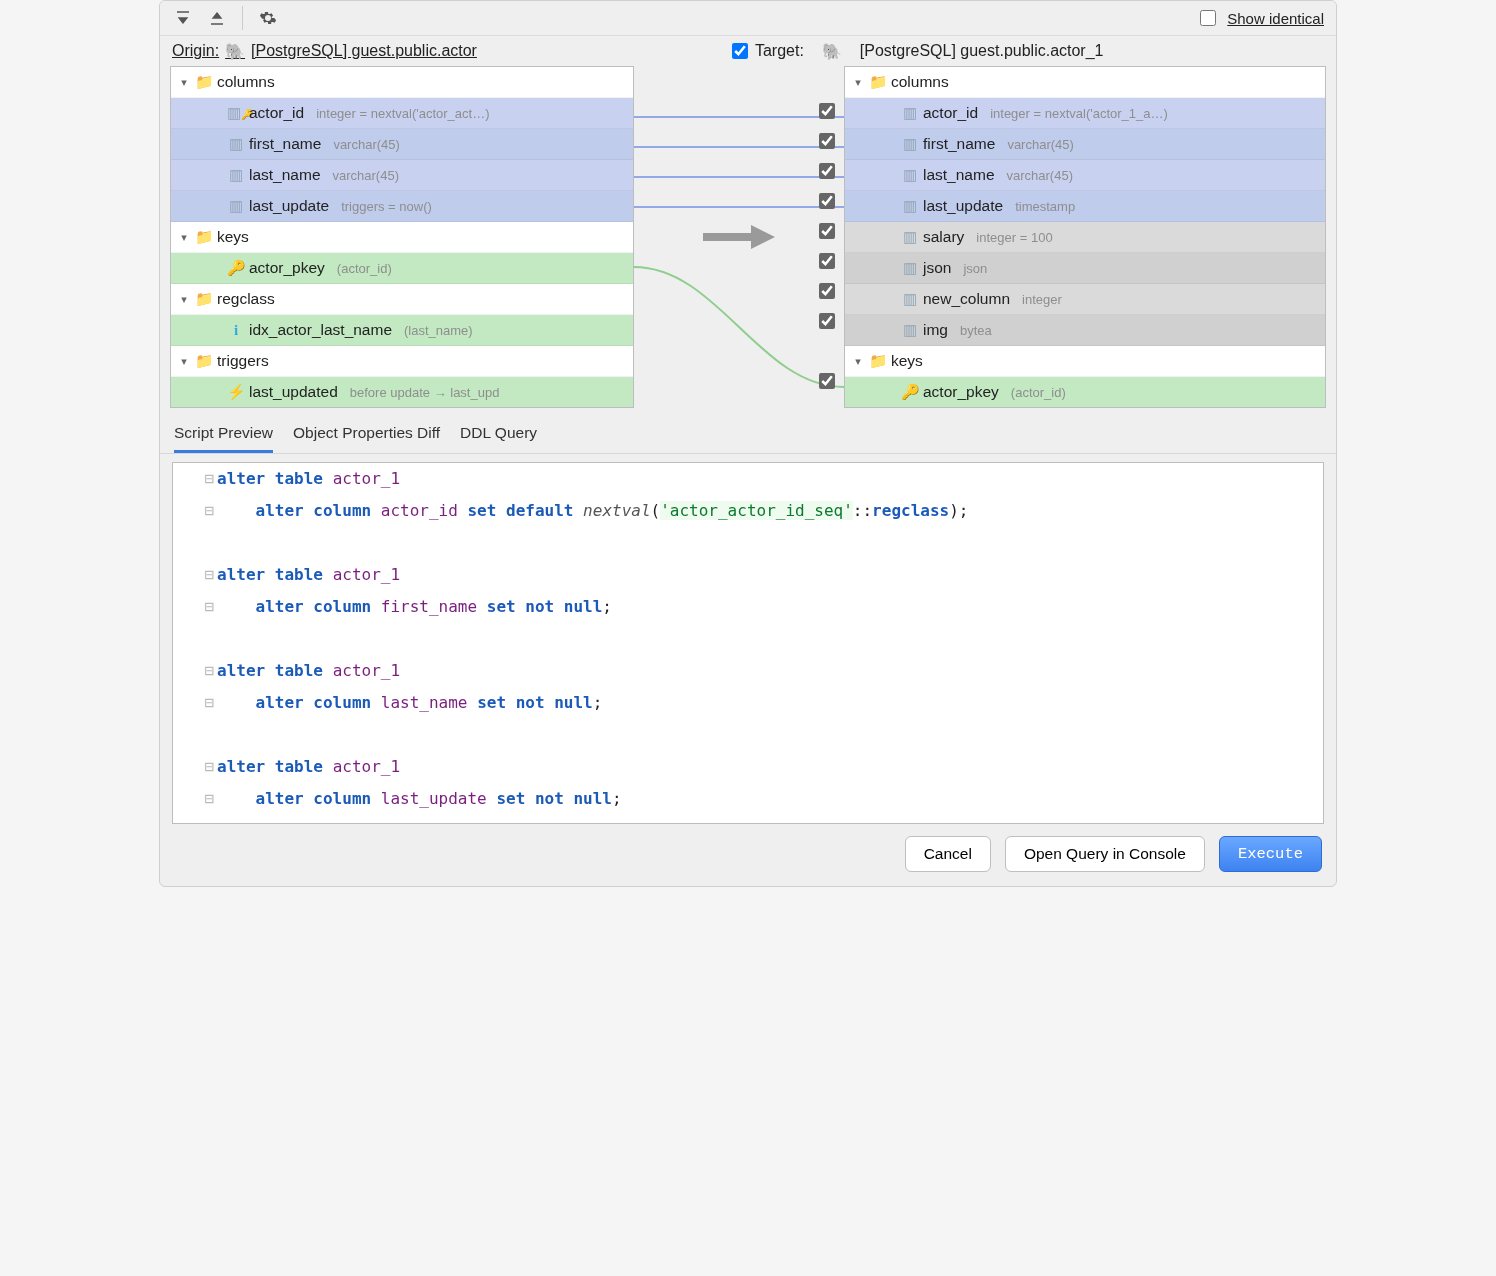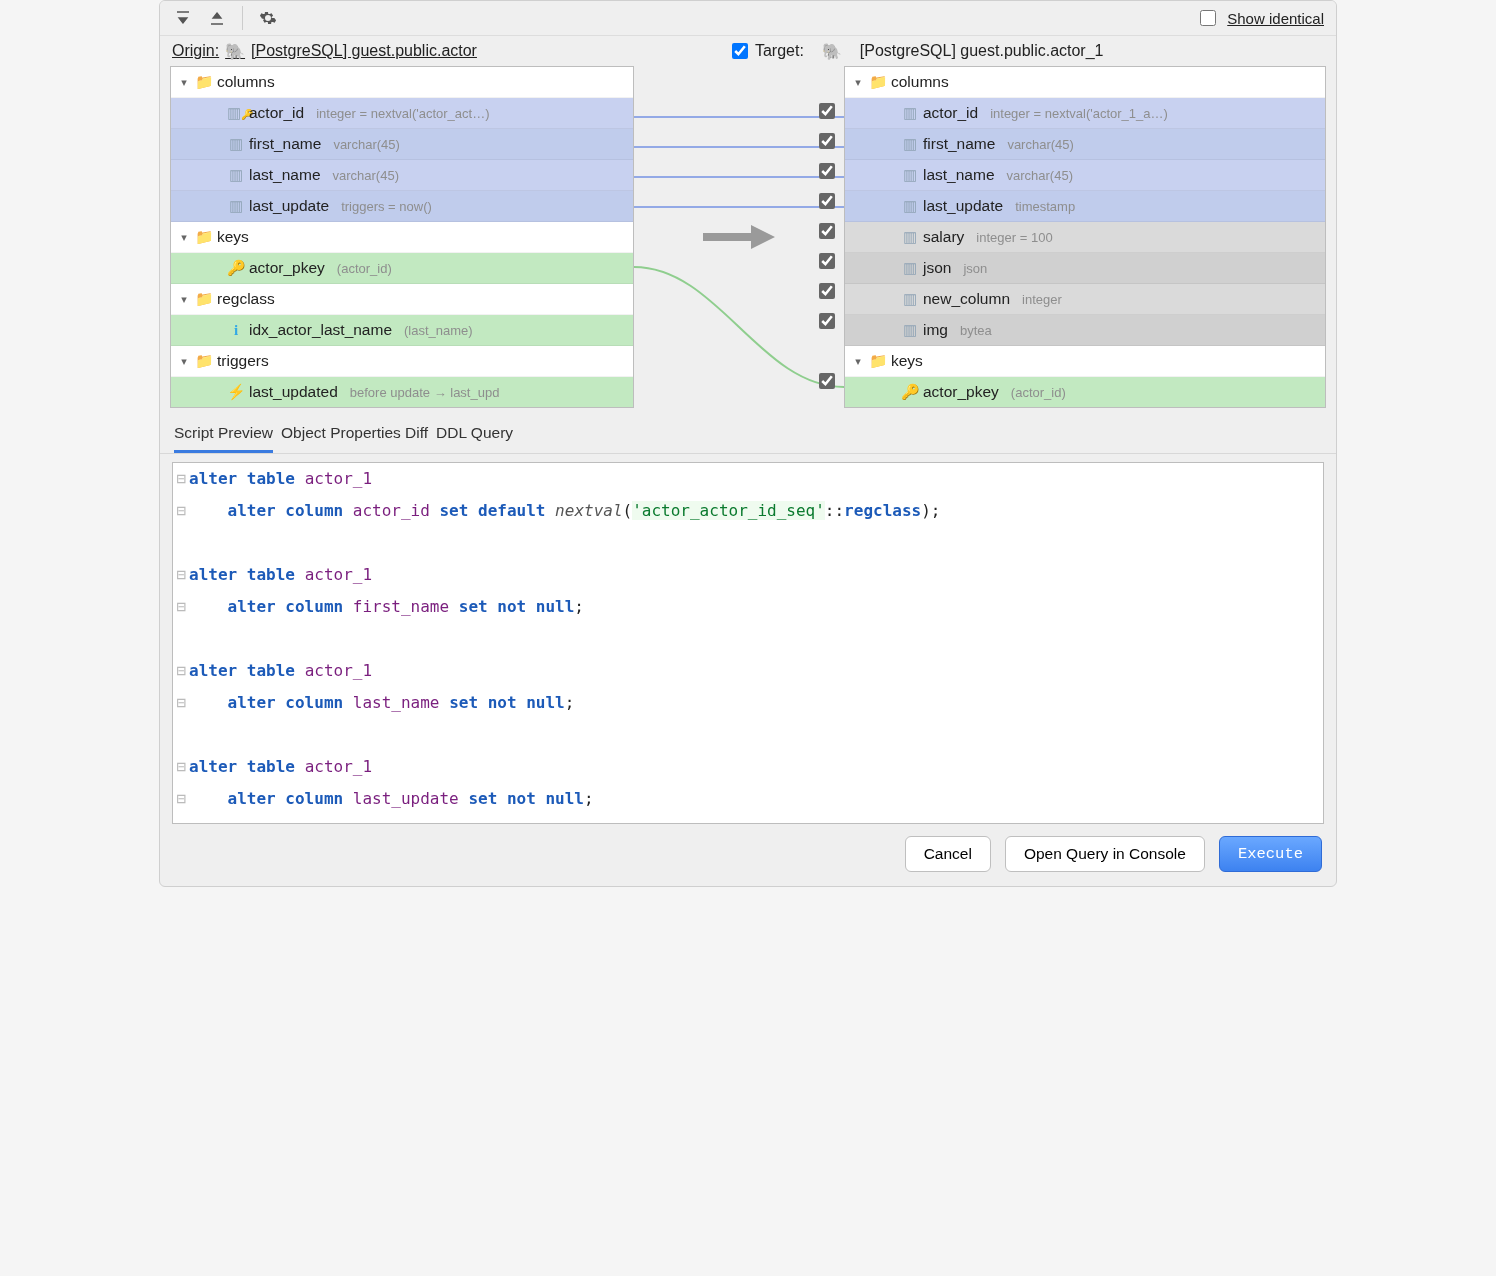--- a/index.html
+++ b/index.html
@@ -63,27 +63,27 @@
   .row.greyrow{background:var(--grey-row);}
   .row.greyrow.alt{background:var(--grey-row-alt);}
   .pane .row:not(:last-child){border-bottom:1px solid rgba(0,0,0,0.05);}
   
   .centercol .arrow{position:absolute;left:50%;top:155px;transform:translateX(-50%);color:#888;}
   .cb-col{position:absolute;right:6px;top:0;display:flex;flex-direction:column;}
   .cb-col .slot{height:30px;display:flex;align-items:center;justify-content:flex-end;}
   .cb-col .slot input{accent-color:#666;}
   .connectors{position:absolute;left:0;top:0;width:100%;height:100%;pointer-events:none;}
   
-  .tabs{display:flex;gap:8px;padding:10px 14px 0 14px;border-bottom:1px solid #D8D8D8;font-size:15.5px;}
+  .tabs{display:flex;gap:20px;padding:10px 14px 0 14px;border-bottom:1px solid #D8D8D8;font-size:15.5px;}
   .tab{padding-bottom:8px;color:#333;cursor:pointer;}
   .tab.active{border-bottom:3px solid var(--tab-active);font-weight:500;}
   
   .editor{border:1px solid var(--border);margin:8px 12px 8px 12px;height:360px;overflow:auto;background:#FFF;font-family:'SFMono-Regular',Menlo,Consolas,monospace;font-size:16px;line-height:32px;}
   .editor .gutter{display:inline-block;width:16px;color:#BBB;text-align:center;user-select:none;}
-  .editor .codeline{white-space:pre;}
+  .editor .codeline{white-space:pre;margin-left:28px;}
   .kw{color:var(--kw-blue);font-weight:600;}
   .id{color:var(--ident-purple);}
   .fn{color:var(--func-italic);font-style:italic;}
   .str{color:var(--lit-green);background:#EFFBEF;}
   .op{color:#222;}
   
   .footer{display:flex;justify-content:flex-end;gap:14px;padding:4px 14px 14px;align-items:center;}
   .btn{border:1px solid #BFBFBF;background:#FFF;border-radius:6px;padding:8px 18px;font-size:15.5px;cursor:pointer;}
   .btn.primary{background:linear-gradient(#6AA8FF,#3D82F0);color:#FFF;border-color:#2F6BD6;font-family:Liberation Mono, monospace;}
   

